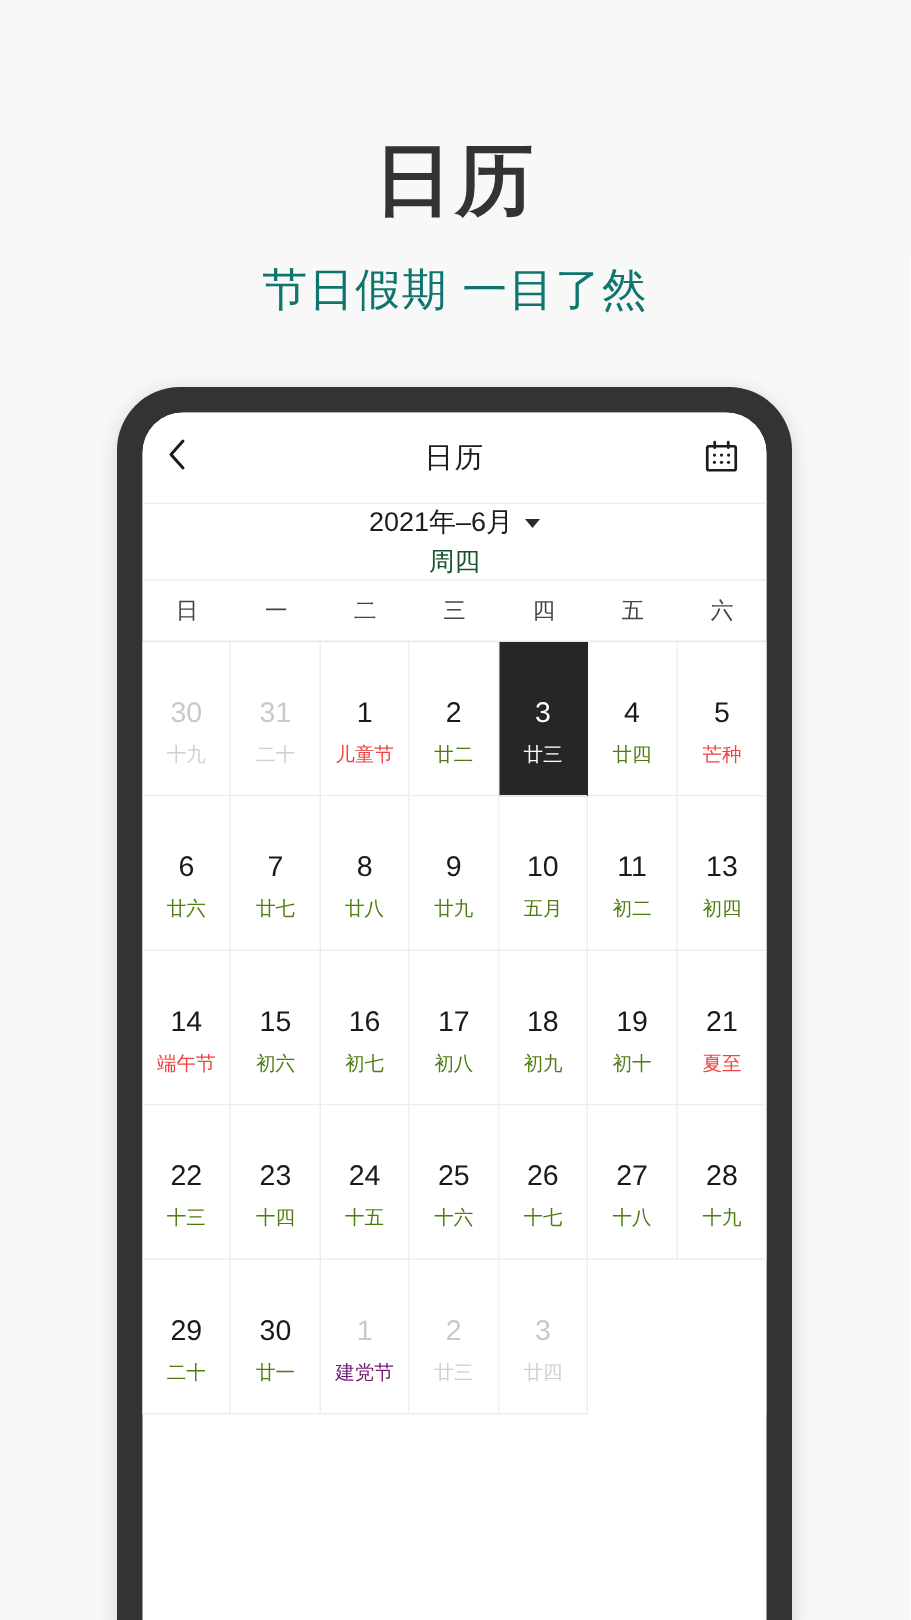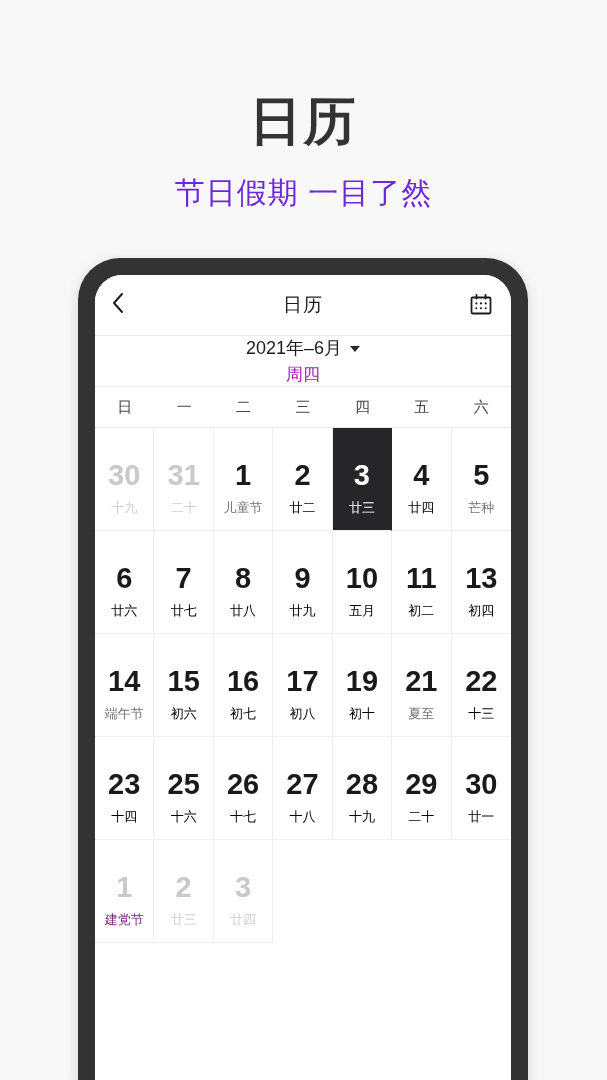--- a/index.html
+++ b/index.html
@@ -28,21 +28,21 @@
     font-size: 52px;
     font-weight: bold;
     color: #333333;
     letter-spacing: 2px;
     line-height: 1.1;
   }
   .promo-subtitle {
     margin-top: 23px;
     font-size: 30px;
     font-weight: normal;
-    color: #6d28d9;
+    color: #0f766e;
     letter-spacing: 1px;
   }
 
   
   .phone-frame {
     position: absolute;
     left: 78px;
     top: 258px;
     width: 450px;
     height: 830px;
@@ -122,21 +122,21 @@
     width: 0;
     height: 0;
     border-left: 5px solid transparent;
     border-right: 5px solid transparent;
     border-top: 6px solid #2a2a2a;
     display: inline-block;
     margin-top: 2px;
   }
   .weekday-label {
     font-size: 17px;
-    color: #a21caf;
+    color: #14532d;
   }
 
   
   .weekday-header {
     display: grid;
     grid-template-columns: repeat(7, 1fr);
     border-top: 1px solid #ececec;
     background: #ffffff;
   }
   .weekday-header div {
@@ -163,35 +163,35 @@
     align-items: center;
     justify-content: center;
     cursor: pointer;
     background: #ffffff;
     position: relative;
   }
   .day-cell:nth-child(7n) {
     border-right: none;
   }
   .day-num {
-    font-size: 29px;
+    font-size: 19px;
     color: #1a1a1a;
     line-height: 1;
-    font-weight: bold;
+    font-weight: normal;
     margin-top: 16px;
   }
   .day-lunar {
     font-size: 13px;
-    color: #000000;
+    color: #4d7c0f;
     margin-top: 11px;
     line-height: 1;
   }
   .day-cell.out .day-num { color: #c9c9c9; }
   .day-cell.out .day-lunar { color: #cfcfcf; }
-  .day-cell.fest .day-lunar { color: #737373; }
+  .day-cell.fest .day-lunar { color: #ef4444; }
   .day-cell.out.fest .day-lunar { color: #701a75; }
   .day-cell.selected {
     background: #262628;
     border-right-color: #262628;
   }
   .day-cell.selected .day-num { color: #ffffff; }
   .day-cell.selected .day-lunar { color: #ffffff; }
 
   .cal-bottom-pad {
     flex: 1;
@@ -318,36 +318,44 @@
         </div>
         <div class="day-cell">
           <div class="day-num">16</div>
           <div class="day-lunar">初七</div>
         </div>
         <div class="day-cell">
           <div class="day-num">17</div>
           <div class="day-lunar">初八</div>
         </div>
         <div class="day-cell">
+          <div class="day-num">18</div>
+          <div class="day-lunar">初九</div>
+        </div>
+        <div class="day-cell">
           <div class="day-num">19</div>
           <div class="day-lunar">初十</div>
         </div>
         <div class="day-cell fest">
           <div class="day-num">21</div>
           <div class="day-lunar">夏至</div>
         </div>
         <div class="day-cell">
           <div class="day-num">22</div>
           <div class="day-lunar">十三</div>
         </div>
         <div class="day-cell">
           <div class="day-num">23</div>
           <div class="day-lunar">十四</div>
         </div>
         <div class="day-cell">
+          <div class="day-num">24</div>
+          <div class="day-lunar">十五</div>
+        </div>
+        <div class="day-cell">
           <div class="day-num">25</div>
           <div class="day-lunar">十六</div>
         </div>
         <div class="day-cell">
           <div class="day-num">26</div>
           <div class="day-lunar">十七</div>
         </div>
         <div class="day-cell">
           <div class="day-num">27</div>
           <div class="day-lunar">十八</div>

